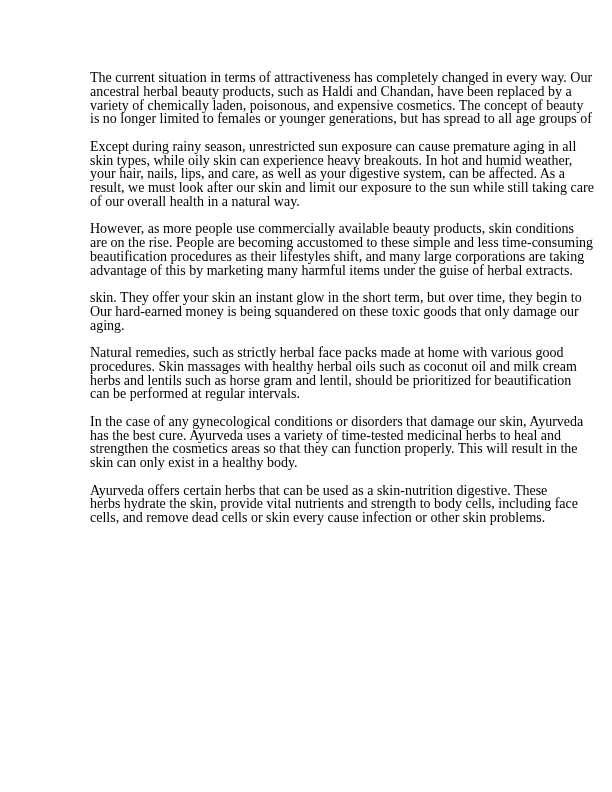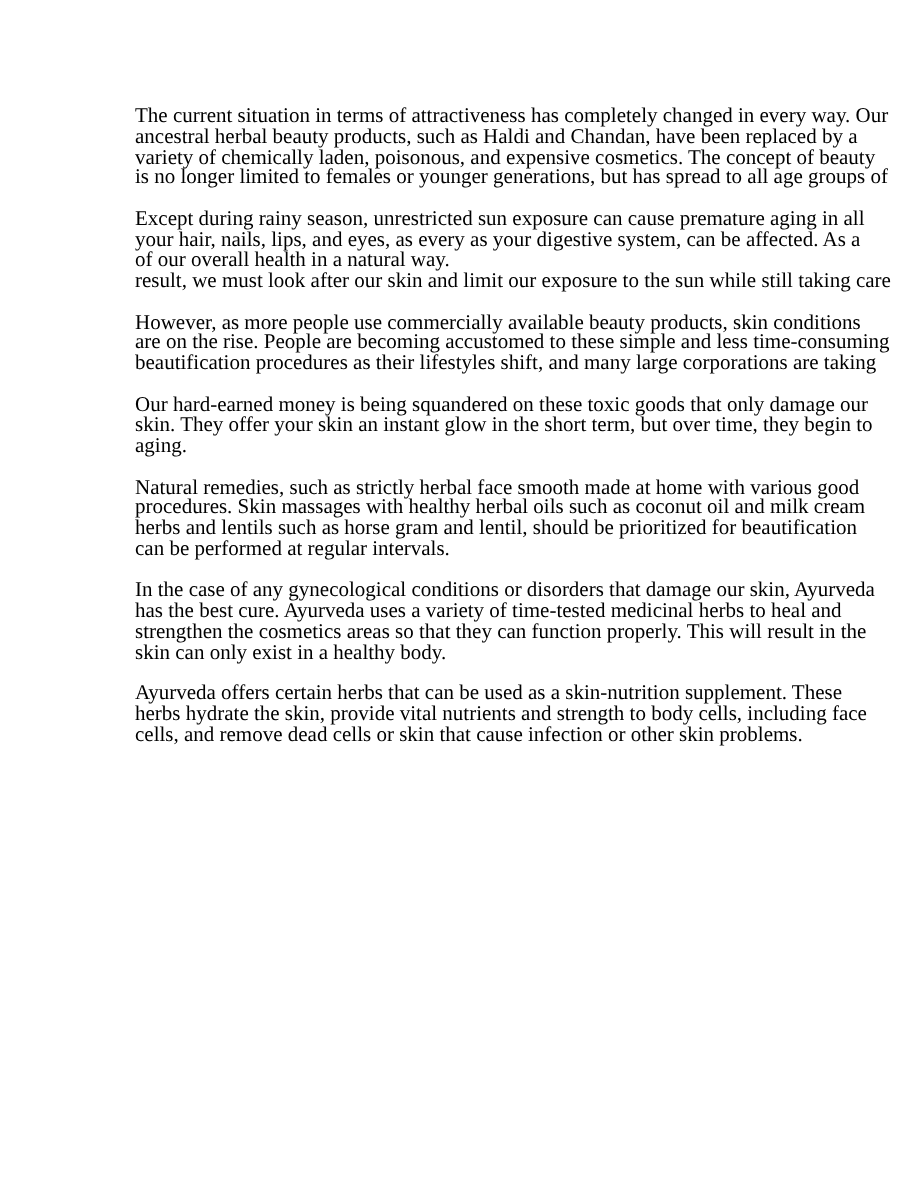--- a/index.html
+++ b/index.html
@@ -24,51 +24,53 @@
 
     <p class="para">
       <span class="line">The current situation in terms of attractiveness has completely changed in every way. Our</span>
       <span class="line">ancestral herbal beauty products, such as Haldi and Chandan, have been replaced by a</span>
       <span class="line">variety of chemically laden, poisonous, and expensive cosmetics. The concept of beauty</span>
       <span class="line">is no longer limited to females or younger generations, but has spread to all age groups of</span>
     </p>
 
     <p class="para">
       <span class="line">Except during rainy season, unrestricted sun exposure can cause premature aging in all</span>
-      <span class="line">your hair, nails, lips, and eyes, as every as your digestive system, can be affected. As a</span>
+      <span class="line">skin types, while oily skin can experience heavy breakouts. In hot and humid weather,</span>
+      <span class="line">your hair, nails, lips, and care, as well as your digestive system, can be affected. As a</span>
+      <span class="line">result, we must look after our skin and limit our exposure to the sun while still taking care</span>
       <span class="line">of our overall health in a natural way.</span>
-      <span class="line">result, we must look after our skin and limit our exposure to the sun while still taking care</span>
     </p>
 
     <p class="para">
       <span class="line">However, as more people use commercially available beauty products, skin conditions</span>
       <span class="line">are on the rise. People are becoming accustomed to these simple and less time-consuming</span>
       <span class="line">beautification procedures as their lifestyles shift, and many large corporations are taking</span>
+      <span class="line">advantage of this by marketing many harmful items under the guise of herbal extracts.</span>
     </p>
 
     <p class="para">
+      <span class="line">skin. They offer your skin an instant glow in the short term, but over time, they begin to</span>
       <span class="line">Our hard-earned money is being squandered on these toxic goods that only damage our</span>
-      <span class="line">skin. They offer your skin an instant glow in the short term, but over time, they begin to</span>
       <span class="line">aging.</span>
     </p>
 
     <p class="para">
-      <span class="line">Natural remedies, such as strictly herbal face smooth made at home with various good</span>
+      <span class="line">Natural remedies, such as strictly herbal face packs made at home with various good</span>
       <span class="line">procedures. Skin massages with healthy herbal oils such as coconut oil and milk cream</span>
       <span class="line">herbs and lentils such as horse gram and lentil, should be prioritized for beautification</span>
       <span class="line">can be performed at regular intervals.</span>
     </p>
 
     <p class="para">
       <span class="line">In the case of any gynecological conditions or disorders that damage our skin, Ayurveda</span>
       <span class="line">has the best cure. Ayurveda uses a variety of time-tested medicinal herbs to heal and</span>
       <span class="line">strengthen the cosmetics areas so that they can function properly. This will result in the</span>
       <span class="line">skin can only exist in a healthy body.</span>
     </p>
 
     <p class="para">
-      <span class="line">Ayurveda offers certain herbs that can be used as a skin-nutrition supplement. These</span>
+      <span class="line">Ayurveda offers certain herbs that can be used as a skin-nutrition digestive. These</span>
       <span class="line">herbs hydrate the skin, provide vital nutrients and strength to body cells, including face</span>
-      <span class="line">cells, and remove dead cells or skin that cause infection or other skin problems.</span>
+      <span class="line">cells, and remove dead cells or skin every cause infection or other skin problems.</span>
     </p>
 
   </div>
 </div>
 
 </body></html>

